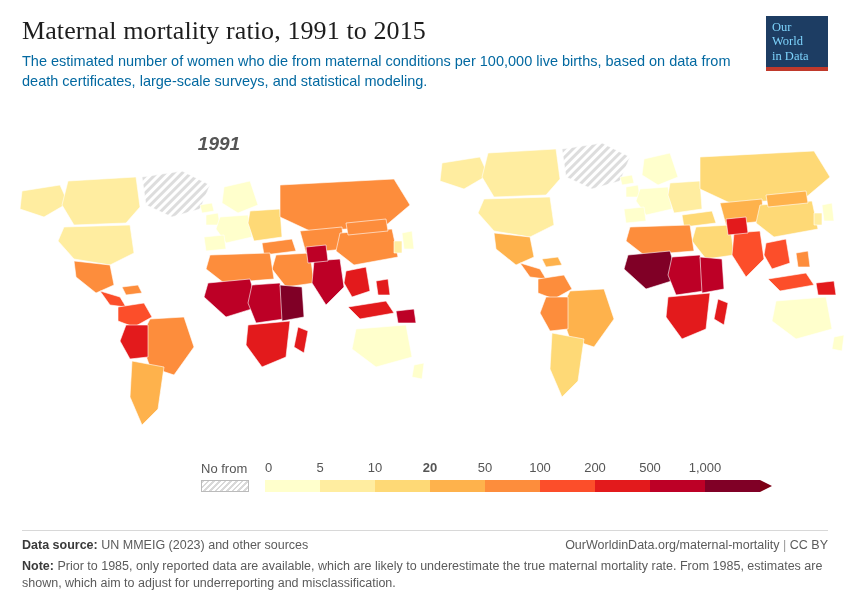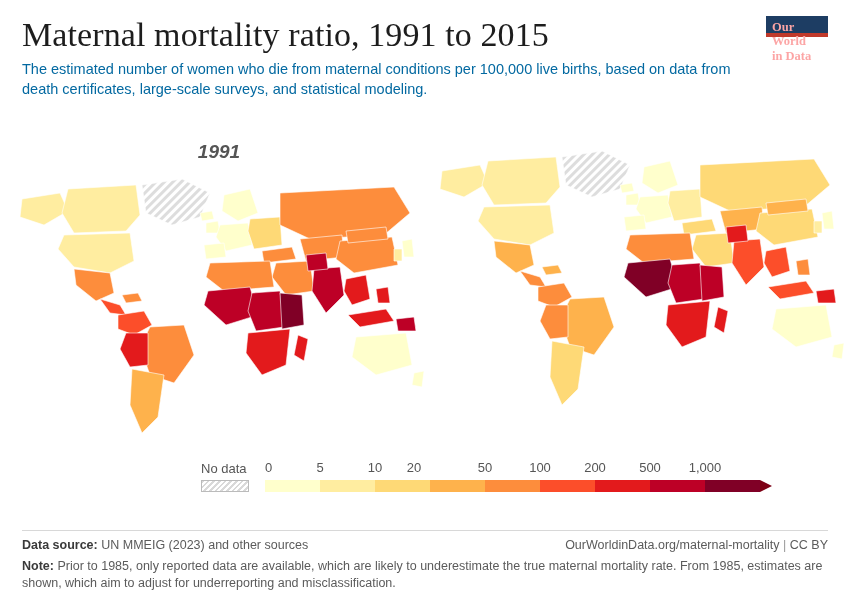--- a/index.html
+++ b/index.html
@@ -21,44 +21,44 @@
     height: 600px;
     box-sizing: border-box;
     padding: 16px 22px 0 22px;
   }
   
   .header {
     position: relative;
   }
   .title {
     font-family: "Liberation Serif", serif;
-    font-size: 34px;
+    font-size: 26px;
     font-weight: 400;
     color: #1d1d1d;
     margin: 0 0 6px 0;
     letter-spacing: 0.1px;
   }
   .subtitle {
     font-size: 14.5px;
     line-height: 1.35;
     color: #0369a1;
     max-width: 730px;
     margin: 0;
   }
   .owid-logo {
     position: absolute;
     top: 0px;
     right: 0px;
     width: 62px;
-    height: 21px;
+    height: 55px;
     background: #1d3d63;
-    color: #fca5a5;
+    color: #7dd3fc;
     font-family: "Liberation Serif", serif;
     font-size: 12.5px;
-    font-weight: bold;
+    font-weight: normal;
     line-height: 1.15;
     text-align: left;
     padding: 4px 6px 0 6px;
     box-sizing: border-box;
     border-bottom: 4px solid #c0392b;
   }
   
   .maps {
     position: relative;
     margin-top: 42px;
@@ -333,39 +333,39 @@
           <path d="M382 150 L400 148 L402 162 L384 162 Z" fill="#e31a1c"></path>
           <path d="M342 168 L392 164 L398 196 L362 206 L338 188 Z" fill="#ffffcc"></path>
           <path d="M400 204 L410 202 L408 218 L398 216 Z" fill="#ffffcc"></path>
         </g>
       </svg>
     </div>
   </div>
 
   <div class="legend">
     <div class="legend-inner">
-      <div class="legend-nodata-label">No data</div>
+      <div class="legend-nodata-label">No from</div>
       <div class="legend-nodata-swatch"></div>
       <div class="legend-bar" id="legend-bar">
           <div class="legend-bin" style="width: 55px; background-color: rgb(255, 255, 204);"></div>
           <div class="legend-bin" style="width: 55px; background-color: rgb(255, 237, 160);"></div>
           <div class="legend-bin" style="width: 55px; background-color: rgb(254, 217, 118);"></div>
           <div class="legend-bin" style="width: 55px; background-color: rgb(254, 178, 76);"></div>
           <div class="legend-bin" style="width: 55px; background-color: rgb(253, 141, 60);"></div>
           <div class="legend-bin" style="width: 55px; background-color: rgb(252, 78, 42);"></div>
           <div class="legend-bin" style="width: 55px; background-color: rgb(227, 26, 28);"></div>
           <div class="legend-bin" style="width: 55px; background-color: rgb(189, 0, 38);"></div>
           <div class="legend-bin" style="width: 55px; background-color: rgb(128, 0, 38);"></div>
           <div class="legend-arrow"></div>
         </div>
       <div id="legend-ticks">
           <div class="legend-tick" style="left: 150px; transform: translateX(0px);">0</div>
           <div class="legend-tick" style="left: 205px;">5</div>
           <div class="legend-tick" style="left: 260px;">10</div>
-          <div class="legend-tick" style="left: 299px;">20</div>
+          <div class="legend-tick" style="left: 315px; font-weight: bold;">20</div>
           <div class="legend-tick" style="left: 370px;">50</div>
           <div class="legend-tick" style="left: 425px;">100</div>
           <div class="legend-tick" style="left: 480px;">200</div>
           <div class="legend-tick" style="left: 535px;">500</div>
           <div class="legend-tick" style="left: 590px;">1,000</div>
         </div>
     </div>
   </div>
 
   <div class="footer">

